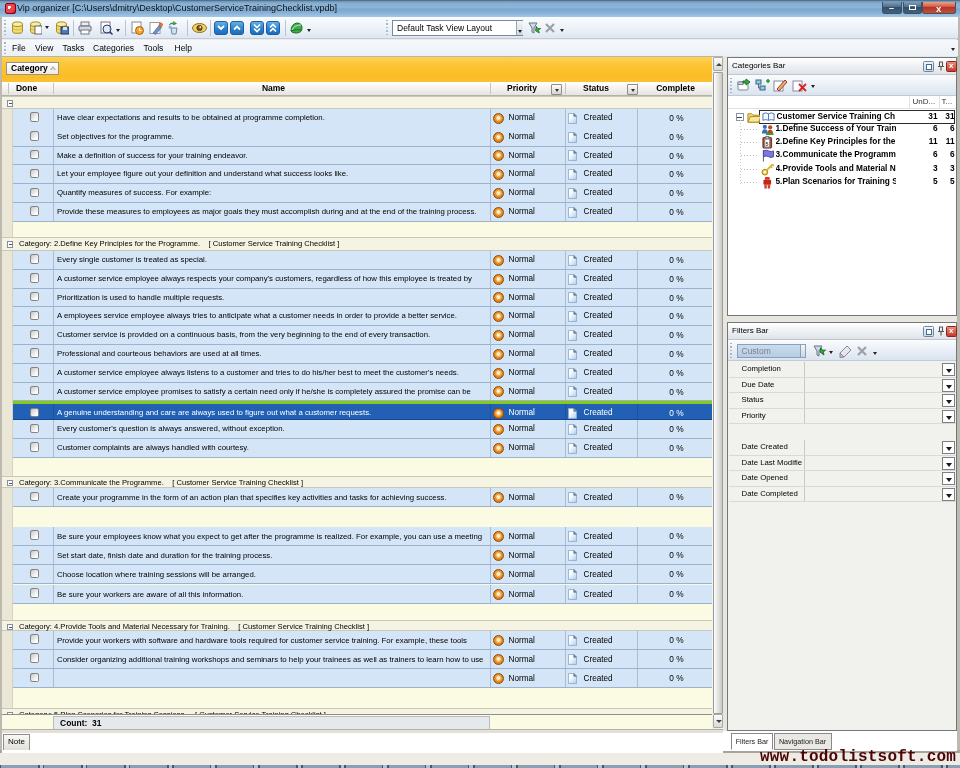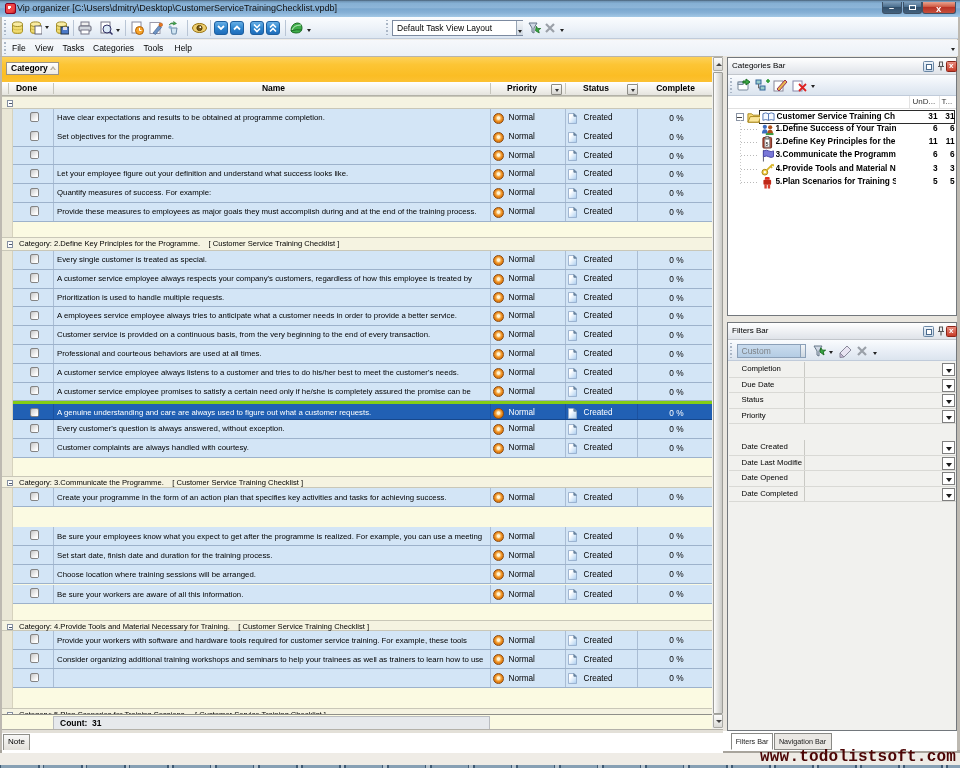--- a/index.html
+++ b/index.html
@@ -326,20 +326,21 @@
         </svg>
         <div class="stext" style="line-height:18.8px;top:0;">Created</div>
         <div class="ctext" style="line-height:18.8px;top:0;">0 %</div>
       </div>
       <div class="trow" style="top:50.6px;height:18.8px;">
         <div class="vline" style="left:40px;"></div>
         <div class="vline" style="left:477px;"></div>
         <div class="vline" style="left:552px;"></div>
         <div class="vline" style="left:624px;"></div>
         <div class="cbx" style="top:3.4px;"></div>
+        <div class="tname" style="line-height:18.8px;">Make a definition of success for your training endeavor.</div>
         <div class="pico" style="top:3.9px;"></div>
         <div class="ptext" style="line-height:18.8px;top:0;">Normal</div>
         <svg class="sico" style="top:3.9px;" width="10" height="12" viewBox="0 0 10 12">
           <defs>
             <linearGradient id="pg" x1="0" y1="0" x2="1" y2="1">
               <stop offset="0.3" stop-color="#ffffff"></stop>
               <stop offset="1" stop-color="#a9cdf0"></stop>
             </linearGradient>
           </defs>
           <path d="M0.5 0.5 h6 l3 3 v8 h-9 Z" fill="url(#pg)" stroke="#93abc9"></path>

